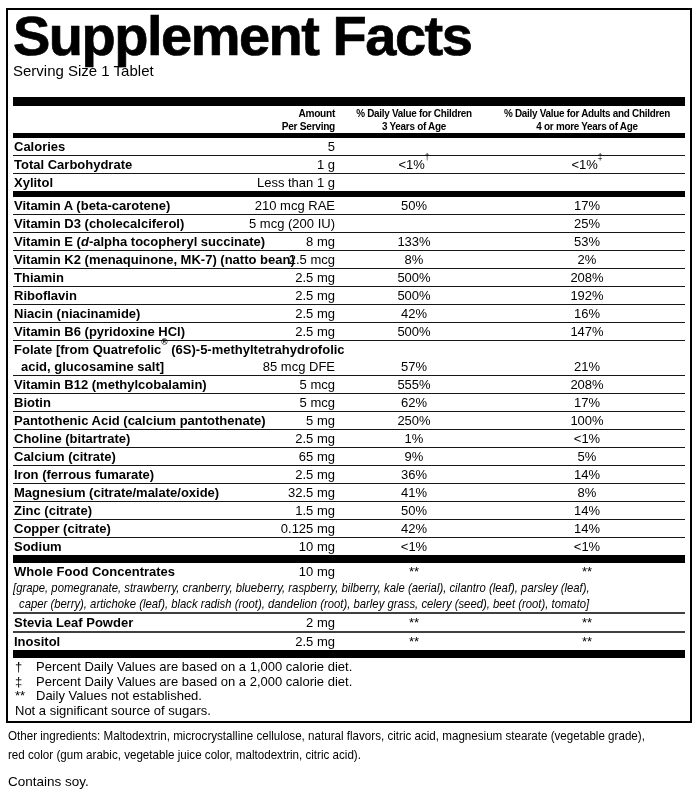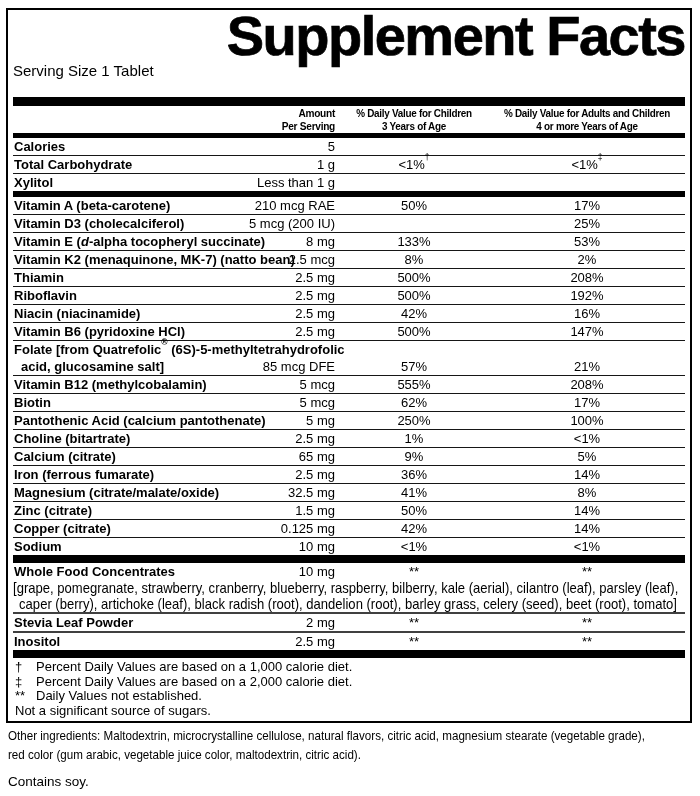--- a/index.html
+++ b/index.html
@@ -6,21 +6,21 @@
   body{
     width:700px;height:796px;position:relative;background:#fff;color:#000;
     font-family:"Liberation Sans",sans-serif;overflow:hidden;
     -webkit-font-smoothing:antialiased;
   }
   .label-box{
     position:absolute;left:6px;top:8px;width:672px;
     border:2px solid #000;padding:0 5px;background:#fff;
   }
   .title{
-    margin:0;text-align:right;font-weight:bold;font-size:56px;line-height:52px;
+    margin:0;text-align:left;font-weight:bold;font-size:56px;line-height:52px;
     letter-spacing:-1.5px;-webkit-text-stroke:0.7px #000;white-space:nowrap;
   }
   .serving{font-size:15px;line-height:16px;margin:1px 0 18px;}
   .bar{background:#000;width:100%;}
   .bar-9{height:9px;} .bar-5{height:5px;} .bar-6{height:6px;} .bar-8{height:8px;}
 
   .header-row{position:relative;height:27px;font-size:11px;font-weight:bold;
     line-height:13px;letter-spacing:-0.3px;}
   .hdr{position:absolute;top:1px;white-space:nowrap;}
   .hdr-amount{left:0;width:322px;text-align:right;transform:scaleX(0.92);transform-origin:right center;}
@@ -32,21 +32,21 @@
   .row .col{position:absolute;bottom:0;line-height:17px;}
   .row .amount{left:0;width:322px;text-align:right;}
   .row .dv1{left:326px;width:150px;text-align:center;}
   .row .dv2{left:424px;width:300px;text-align:center;}
   .row.vals-top .col{bottom:auto;top:0;}
   .row.bold-name .name{font-weight:bold;}
   .group .row + .row{border-top:1px solid #161616;}
   .group-extra .row{border-top:2px solid #404040;}
   .line2{padding-left:7px;}
 
-  .wfc-ing{font-size:15px;line-height:16px;}
+  .wfc-ing{font-size:13px;line-height:16px;font-style:italic;}
   .wfc-ing .ing-line{white-space:nowrap;transform:scaleX(0.87);transform-origin:left center;}
   .wfc-ing .ing-line + .ing-line{padding-left:7px;}
 
   .footnotes{padding:2px 0 3px;font-size:13px;line-height:14.5px;}
   .footnote{display:flex;}
   .fn-marker{flex:0 0 21px;padding-left:2px;}
   .fn-text{flex:1;}
   .footnote.flush{display:block;padding-left:2px;}
 
   sup{font-size:8.5px;line-height:0;position:relative;top:-4px;}

